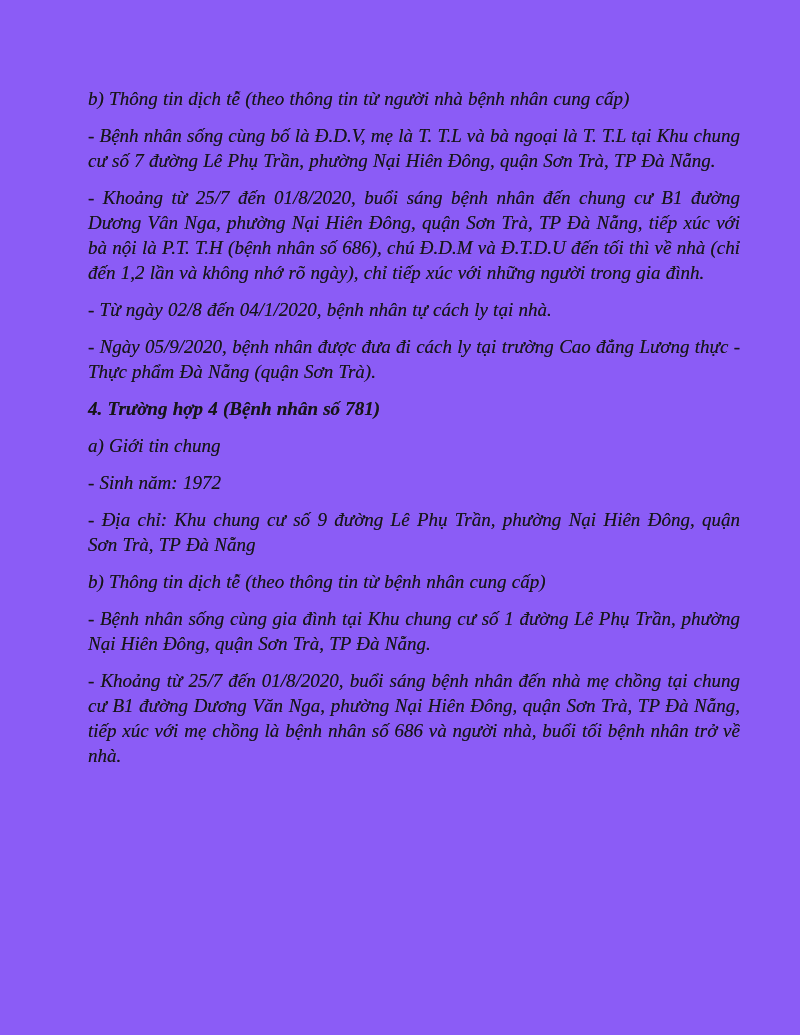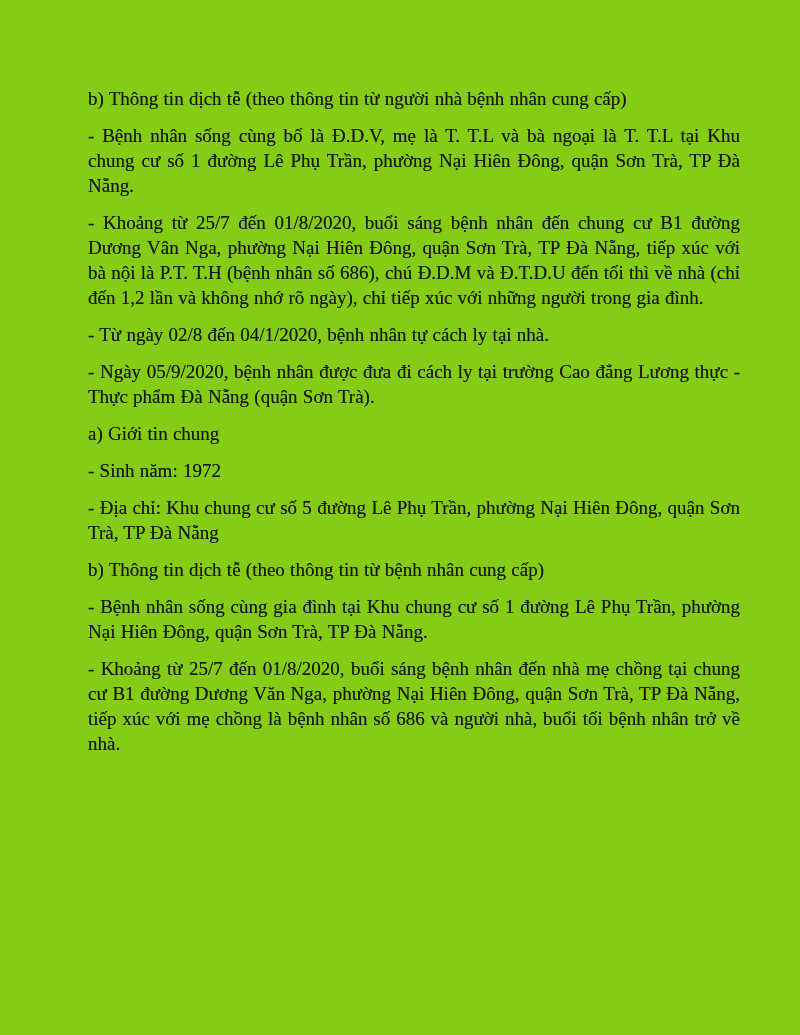--- a/index.html
+++ b/index.html
@@ -27,27 +27,28 @@
     word-spacing: 0.5px;
   }
   .content p.heading {
     font-weight: bold;
     text-align: left;
   }
 </style>
 </head>
 <body>
 
-<div class="page" style="background: #84cc16; color: rgb(22, 22, 22);">
+<div class="page" style="background: #8b5cf6; color: rgb(22, 22, 22); font-style: italic;">
   <div class="content">
     <p>b) Thông tin dịch tễ (theo thông tin từ người nhà bệnh nhân cung cấp)</p>
-    <p>- Bệnh nhân sống cùng bố là Đ.D.V, mẹ là T. T.L và bà ngoại là T. T.L tại Khu chung cư số 1 đường Lê Phụ Trần, phường Nại Hiên Đông, quận Sơn Trà, TP Đà Nẵng.</p>
+    <p>- Bệnh nhân sống cùng bố là Đ.D.V, mẹ là T. T.L và bà ngoại là T. T.L tại Khu chung cư số 7 đường Lê Phụ Trần, phường Nại Hiên Đông, quận Sơn Trà, TP Đà Nẵng.</p>
     <p>- Khoảng từ 25/7 đến 01/8/2020, buổi sáng bệnh nhân đến chung cư B1 đường Dương Vân Nga, phường Nại Hiên Đông, quận Sơn Trà, TP Đà Nẵng, tiếp xúc với bà nội là P.T. T.H (bệnh nhân số 686), chú Đ.D.M và Đ.T.D.U đến tối thì về nhà (chỉ đến 1,2 lần và không nhớ rõ ngày), chỉ tiếp xúc với những người trong gia đình.</p>
     <p>- Từ ngày 02/8 đến 04/1/2020, bệnh nhân tự cách ly tại nhà.</p>
     <p>- Ngày 05/9/2020, bệnh nhân được đưa đi cách ly tại trường Cao đẳng Lương thực - Thực phẩm Đà Nẵng (quận Sơn Trà).</p>
+    <p class="heading">4. Trường hợp 4 (Bệnh nhân số 781)</p>
     <p>a) Giới tin chung</p>
     <p>- Sinh năm: 1972</p>
-    <p>- Địa chỉ: Khu chung cư số 5 đường Lê Phụ Trần, phường Nại Hiên Đông, quận Sơn Trà, TP Đà Nẵng</p>
+    <p>- Địa chỉ: Khu chung cư số 9 đường Lê Phụ Trần, phường Nại Hiên Đông, quận Sơn Trà, TP Đà Nẵng</p>
     <p>b) Thông tin dịch tễ (theo thông tin từ bệnh nhân cung cấp)</p>
     <p>- Bệnh nhân sống cùng gia đình tại Khu chung cư số 1 đường Lê Phụ Trần, phường Nại Hiên Đông, quận Sơn Trà, TP Đà Nẵng.</p>
     <p>- Khoảng từ 25/7 đến 01/8/2020, buổi sáng bệnh nhân đến nhà mẹ chồng tại chung cư B1 đường Dương Văn Nga, phường Nại Hiên Đông, quận Sơn Trà, TP Đà Nẵng, tiếp xúc với mẹ chồng là bệnh nhân số 686 và người nhà, buổi tối bệnh nhân trở về nhà.</p>
   </div>
 </div>
 
 </body></html>

